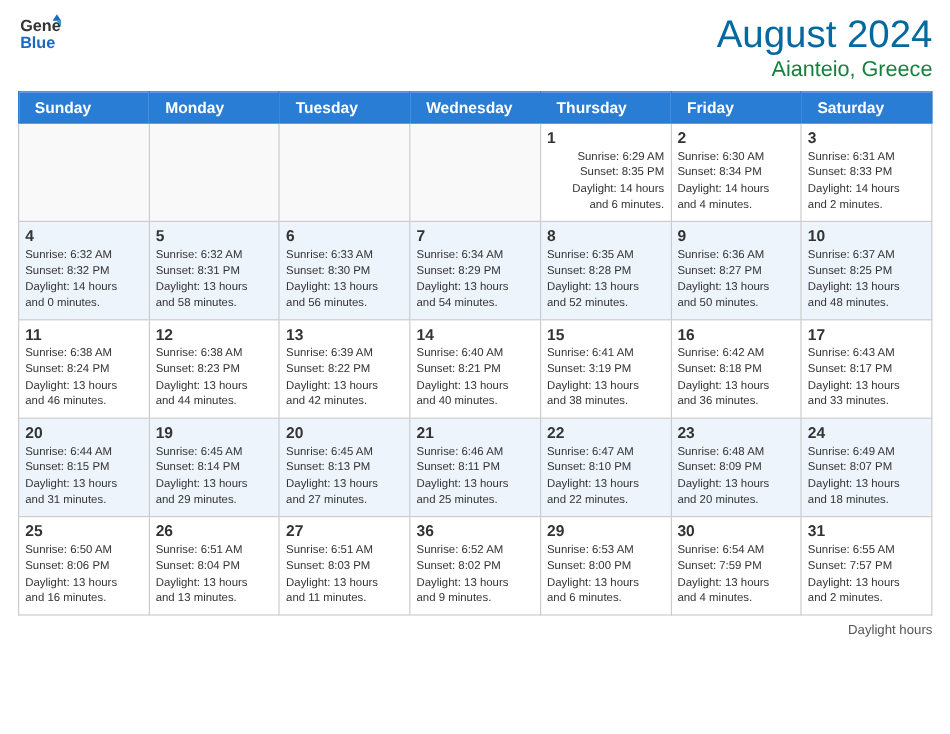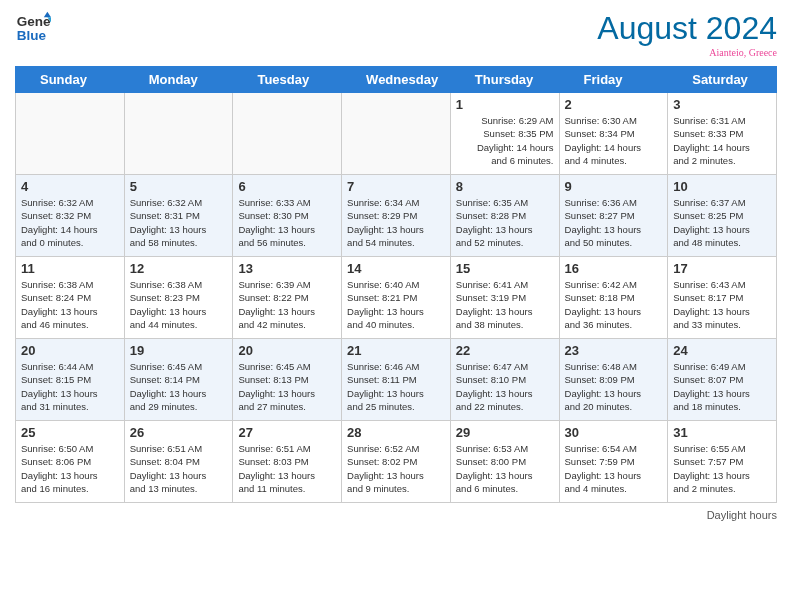--- a/index.html
+++ b/index.html
@@ -32,34 +32,33 @@
     }
     .title-area {
       text-align: right;
     }
     .month-year {
       font-size: 32px;
       font-weight: normal;
       color: #0369a1;
     }
     .location {
-      font-size: 10px;
-      color: #ec4899;
-      font-family: Liberation Serif, serif;
+      font-size: 18px;
+      color: #15803d;
     }
     .calendar-table {
       width: 100%;
       border-collapse: collapse;
       table-layout: fixed;
     }
     .calendar-table th {
       background-color: #2a7dd4;
       color: #fff;
       text-align: left;
-      padding: 5px 24px;
+      padding: 5px 13px;
       font-size: 13px;
       font-weight: bold;
       border: 1px solid #2a7dd4;
     }
     .calendar-table td {
       border: 1px solid #ccc;
       vertical-align: top;
       padding: 4px 5px;
       font-size: 10px;
       color: #333;
@@ -323,21 +322,21 @@
 and 13 minutes.</div>
           </td>
           <td>
             <span class="day-number">27</span>
             <div class="day-info" style="white-space: pre-line;">Sunrise: 6:51 AM
 Sunset: 8:03 PM
 Daylight: 13 hours
 and 11 minutes.</div>
           </td>
           <td>
-            <span class="day-number">28</span>
+            <span class="day-number">36</span>
             <div class="day-info" style="white-space: pre-line;">Sunrise: 6:52 AM
 Sunset: 8:02 PM
 Daylight: 13 hours
 and 9 minutes.</div>
           </td>
           <td>
             <span class="day-number">29</span>
             <div class="day-info" style="white-space: pre-line;">Sunrise: 6:53 AM
 Sunset: 8:00 PM
 Daylight: 13 hours

